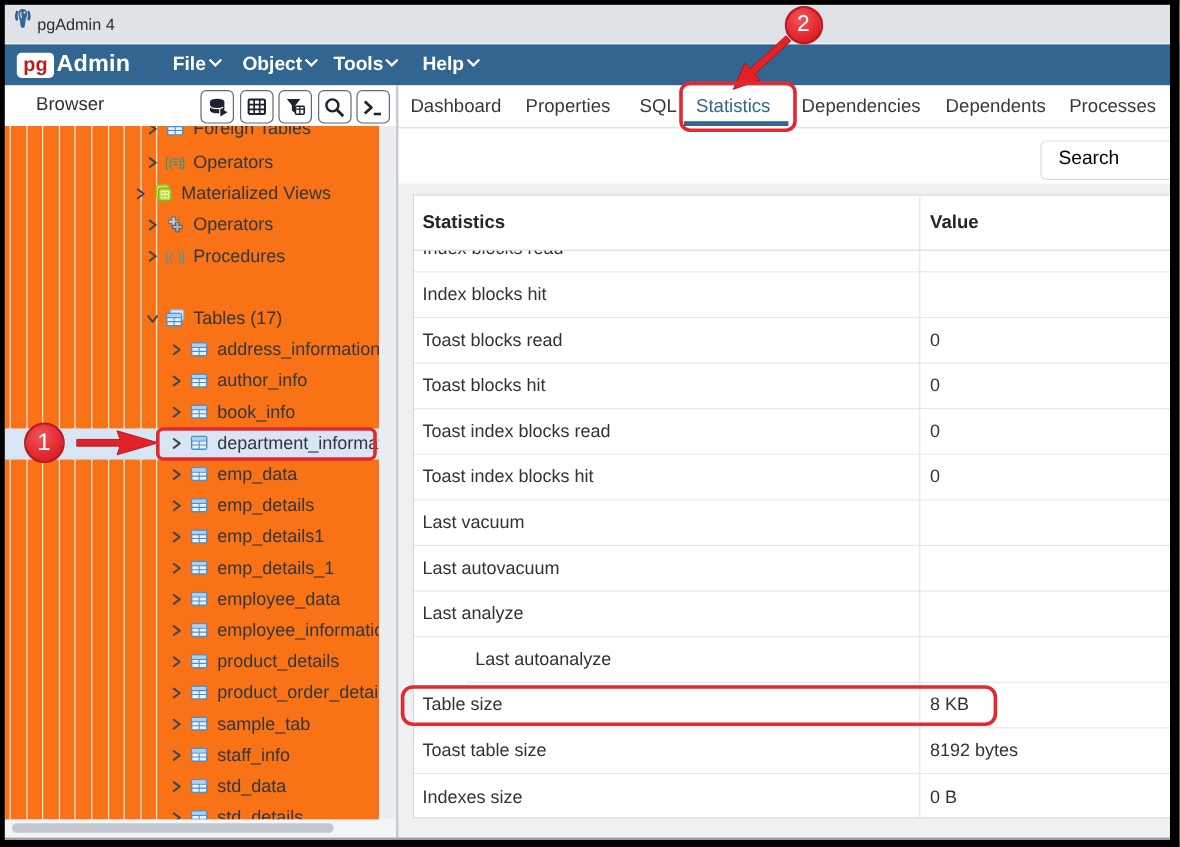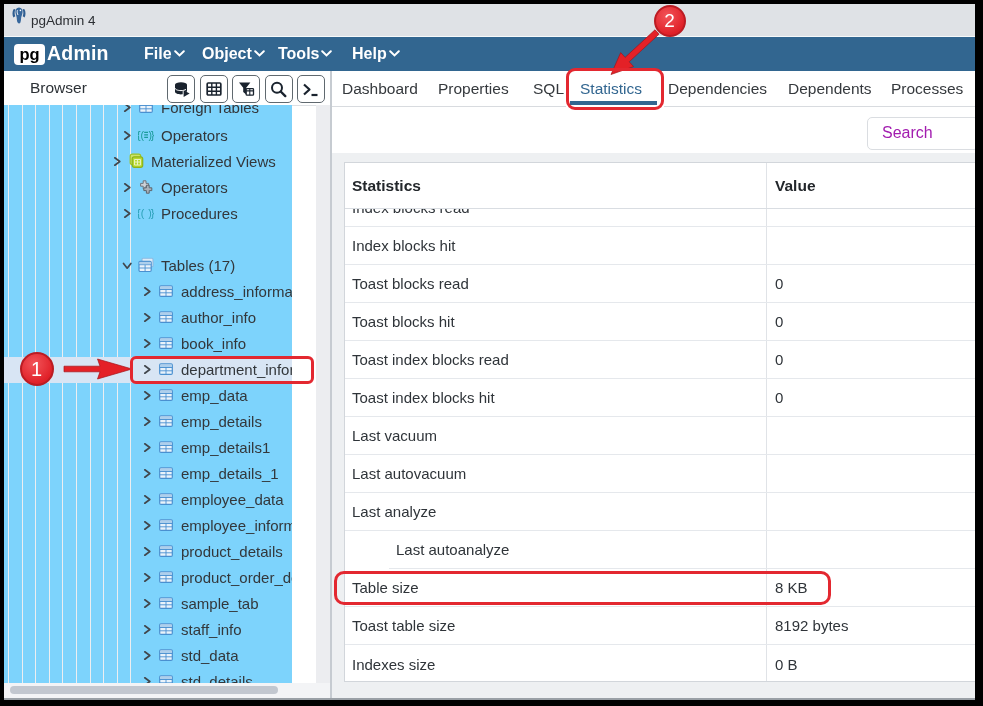--- a/index.html
+++ b/index.html
@@ -35,21 +35,21 @@
       <path d="M8 1.6 C5.3 1.6 4.2 3.8 4.4 6.2 C4.6 8.2 5.3 9.4 5.6 11.2 C5.9 13 5.8 15.4 6.8 16.8 C7.4 17.6 8.8 17.6 9.3 16.7 C10.1 15.2 9.9 13 10.3 11.1 C10.7 9.3 11.4 8.1 11.6 6.2 C11.8 3.8 10.7 1.6 8 1.6z" fill="#36679c"></path>
       <path d="M6.4 4.2 C6 6 6.3 7.6 7 9" stroke="#fff" stroke-width="0.9" fill="none"></path>
       <circle cx="9.4" cy="4.4" r="0.8" fill="#fff"></circle>
     </svg>
   </div>
   <div class="ab" style="left:31px;top:4px;height:33px;line-height:33px;font-size:13.5px;color:#2c2f33;">pgAdmin 4</div>
   <div class="ab" style="left:4px;top:36px;width:971px;height:1.5px;background:#f7f9fa;"></div>
 
   <div class="ab" style="left:0;top:37px;width:983px;height:34px;background:#326690;"></div>
   <div class="ab" style="left:14px;top:43.5px;width:31px;height:21px;background:#fff;border-radius:4px;
-    text-align:center;line-height:21px;font-size:16.5px;font-weight:700;color:#000000;">pg</div>
+    text-align:center;line-height:21px;font-size:16.5px;font-weight:700;color:#b91c1c;">pg</div>
   <div class="ab" style="left:47px;top:43px;height:21px;line-height:20px;font-size:19.5px;font-weight:700;color:#fff;letter-spacing:.2px;">Admin</div>
   <div class="nav-item" style="left:144px;">File<svg width="11" height="7" viewBox="0 0 11 7">
         <path d="M1.2 1.2 L5.5 5.4 L9.8 1.2" fill="none" stroke="#fff" stroke-width="2" stroke-linecap="round"></path>
       </svg></div>
   <div class="nav-item" style="left:202px;">Object<svg width="11" height="7" viewBox="0 0 11 7">
         <path d="M1.2 1.2 L5.5 5.4 L9.8 1.2" fill="none" stroke="#fff" stroke-width="2" stroke-linecap="round"></path>
       </svg></div>
   <div class="nav-item" style="left:278px;">Tools<svg width="11" height="7" viewBox="0 0 11 7">
         <path d="M1.2 1.2 L5.5 5.4 L9.8 1.2" fill="none" stroke="#fff" stroke-width="2" stroke-linecap="round"></path>
       </svg></div>
@@ -99,21 +99,21 @@
   <div class="tab" style="left:580px;color:#326690;">Statistics</div>
   <div class="tab" style="left:668px;">Dependencies</div>
   <div class="tab" style="left:788px;">Dependents</div>
   <div class="tab" style="left:891px;">Processes</div>
   <div class="ab" style="left:570px;top:101px;width:87px;height:4px;background:#326690;"></div>
   <div class="ab" style="left:330px;top:106px;width:236px;height:1px;background:#d8dbdf;"></div>
   <div class="ab" style="left:664px;top:106px;width:311px;height:1px;background:#d8dbdf;"></div>
 
   <div class="ab" style="left:867px;top:117px;width:112px;height:33px;border:1.5px solid #dadde1;border-radius:5px;
     box-sizing:border-box;background:#fff;">
-    <span style="position:absolute;left:14px;top:0;height:30px;line-height:30px;font-size:16px;color:#a21caf;">Search</span>
+    <span style="position:absolute;left:14px;top:0;height:30px;line-height:30px;font-size:16px;color:#000000;">Search</span>
   </div>
 
   <div class="ab" style="left:331px;top:153px;width:644px;height:547px;background:#eef0f2;"></div>
   <div class="ab" id="tablecard" style="left:344px;top:162px;width:634px;height:520px;background:#fff;border:1px solid #d2d6db;box-sizing:border-box;overflow:hidden;">
     <div class="ab" style="left:421px;top:0;width:1px;height:520px;background:#e0e3e7;"></div>
     <div class="ab" style="left:0;top:0;width:100%;height:46px;border-bottom:1px solid #d9dde2;box-sizing:border-box;font-weight:700;font-size:15.5px;color:#23272b;">
       <span style="position:absolute;left:7px;top:0;height:46px;display:flex;align-items:center;">Statistics</span>
       <span style="position:absolute;left:430px;top:0;height:46px;display:flex;align-items:center;">Value</span>
     </div>
     <div class="tbl-row" style="top:46px;height:18px;overflow:hidden;">
@@ -157,21 +157,21 @@
     <div class="tbl-row" style="top:444px;height:38px;">
         <span class="c1">Toast table size</span>
         <span class="c2">8192 bytes</span>
       </div>
     <div class="tbl-row" style="top:482px;height:38px;border-bottom:none;">
         <span class="c1">Indexes size</span>
         <span class="c2">0 B</span>
       </div>
   </div>
 
-  <div class="ab" id="treeclip" style="left:4px;top:105px;width:288px;height:578px;overflow:hidden;background:#7dd3fc;">
+  <div class="ab" id="treeclip" style="left:4px;top:105px;width:312px;height:578px;overflow:hidden;background:#f97316;">
     <div class="ab" style="left:4px;top:0;width:1px;height:578px;background:#eceef1;"></div>
     <div class="ab" style="left:17.6px;top:0;width:1px;height:578px;background:#eceef1;"></div>
     <div class="ab" style="left:31.2px;top:0;width:1px;height:578px;background:#eceef1;"></div>
     <div class="ab" style="left:44.8px;top:0;width:1px;height:578px;background:#eceef1;"></div>
     <div class="ab" style="left:58.4px;top:0;width:1px;height:578px;background:#eceef1;"></div>
     <div class="ab" style="left:72px;top:0;width:1px;height:578px;background:#eceef1;"></div>
     <div class="ab" style="left:85.6px;top:0;width:1px;height:578px;background:#eceef1;"></div>
     <div class="ab" style="left:99.2px;top:0;width:1px;height:578px;background:#eceef1;"></div>
     <div class="ab" style="left:112.8px;top:0;width:1px;height:578px;background:#eceef1;"></div>
     <div class="ab" style="left:126.4px;top:0;width:1px;height:578px;background:#eceef1;"></div>

